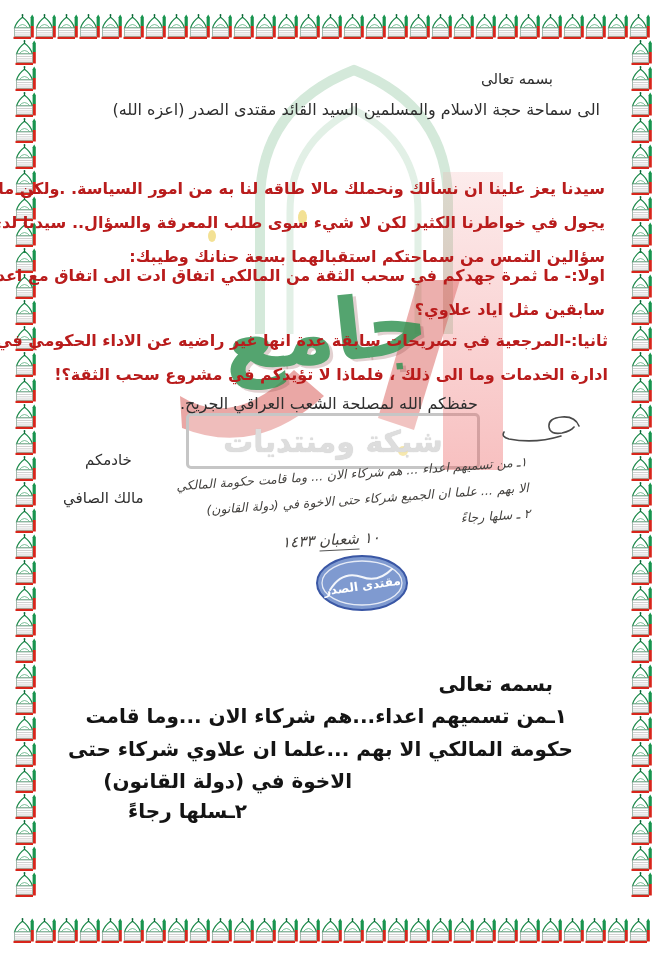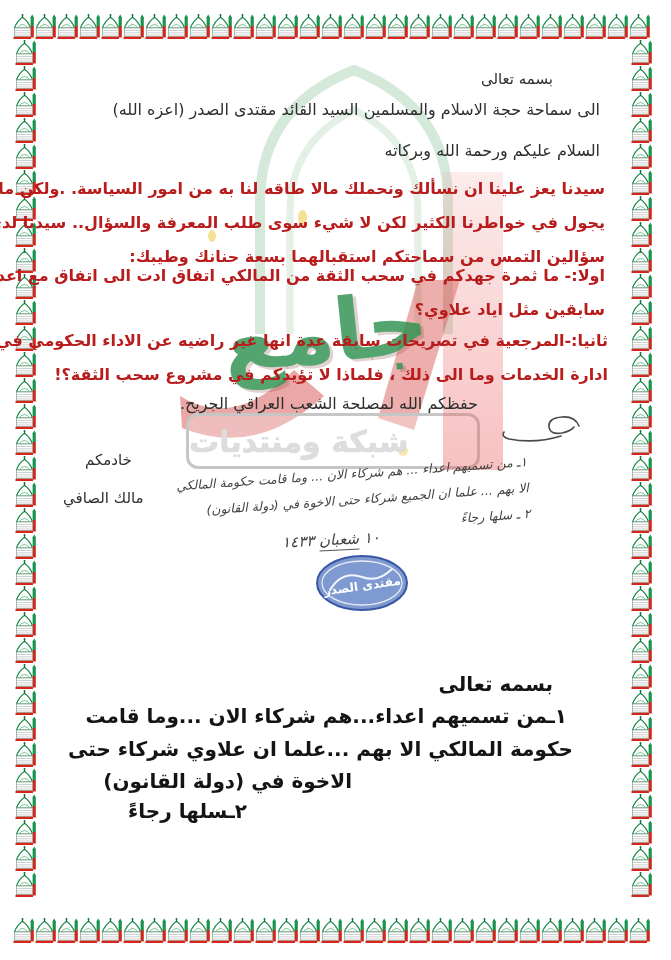--- a/index.html
+++ b/index.html
@@ -11,22 +11,22 @@
   .strip.v{flex-direction:column;}
   .strip svg{flex:none;}
   
   .wm{position:absolute;pointer-events:none;}
   .wm-dome{left:238px;top:52px;}
   .wm-band{left:443px;top:172px;width:60px;height:298px;
            background:linear-gradient(180deg,rgba(242,160,160,.20),rgba(235,90,90,.38));z-index:3;}
   .wm-swoosh{left:172px;top:278px;z-index:1;}
   .wm-logo{left:222px;top:282px;font-size:86px;font-weight:bold;color:#2f9150;opacity:.82;
            transform:rotate(-6deg);z-index:2;text-shadow:3px 3px 0 rgba(140,70,70,.30);direction:rtl;}
-  .wm-box{left:186px;top:413px;width:288px;height:50px;border:3px solid #c6c6c6;border-radius:12px;
-          display:flex;align-items:center;justify-content:flex-start;z-index:2;background:rgba(255,255,255,.25);}
+  .wm-box{left:186px;top:413px;width:288px;height:50px;border:3px solid #c6c6c6;border-radius:5px;
+          display:flex;align-items:center;justify-content:center;z-index:2;background:rgba(255,255,255,.25);}
   .wm-box span{color:#dddddd;font-size:30px;font-weight:bold;direction:rtl;text-shadow:0 0 1px #c2c2c2;}
   .wm-dot{position:absolute;border-radius:50%;background:#e9c93c;opacity:.55;z-index:1;}
   
   .t{position:absolute;direction:rtl;white-space:nowrap;color:#2e2e2e;z-index:4;}
   .sz15{font-size:15px;} .sz16{font-size:16px;}
   .para{position:absolute;direction:rtl;text-align:right;z-index:4;color:#b91c1c;font-weight:bold;}
   .para div{white-space:nowrap;line-height:34px;font-size:16px;}
   
   .hand{position:absolute;direction:rtl;color:#44423f;font-style:italic;z-index:4;}
   .hw-note{left:128px;top:449px;width:398px;text-align:right;font-size:12.5px;line-height:26px;
@@ -1679,21 +1679,20 @@
   <div class="wm wm-logo">جامع</div>
   <div class="wm wm-box">
     <span>شبكة ومنتديات</span>
   </div>
   <div class="wm wm-dot" style="left:298px;top:210px;width:9px;height:15px;"></div>
   <div class="wm wm-dot" style="left:208px;top:230px;width:8px;height:12px;"></div>
   <div class="wm wm-dot" style="left:398px;top:446px;width:10px;height:10px;"></div>
 
   <div class="t sz15" style="right:118px;top:70px;">بسمه تعالى</div>
   <div class="t sz16" style="right:71px;top:100px;">الى سماحة حجة الاسلام والمسلمين السيد القائد مقتدى الصدر (اعزه الله)</div>
-  <div class="t sz16" style="right:71px;top:141px;">السلام عليكم ورحمة الله وبركاته</div>
 
   <div class="para" style="right:66px;top:172px;">
     <div>سيدنا يعز علينا ان نسألك ونحملك مالا طاقه لنا به من امور السياسة. .ولكن ما</div>
     <div>يجول في خواطرنا الكثير لكن لا شيء سوى طلب المعرفة والسؤال.. سيدنا لدي</div>
     <div>سؤالين التمس من سماحتكم استقبالهما بسعة حنانك وطيبك:</div>
   </div>
 
   <div class="para" style="right:66px;top:259px;">
     <div>اولا:- ما ثمرة جهدكم في سحب الثقة من المالكي اتفاق ادت الى اتفاق مع اعداء</div>
     <div>سابقين مثل اياد علاوي؟</div>

